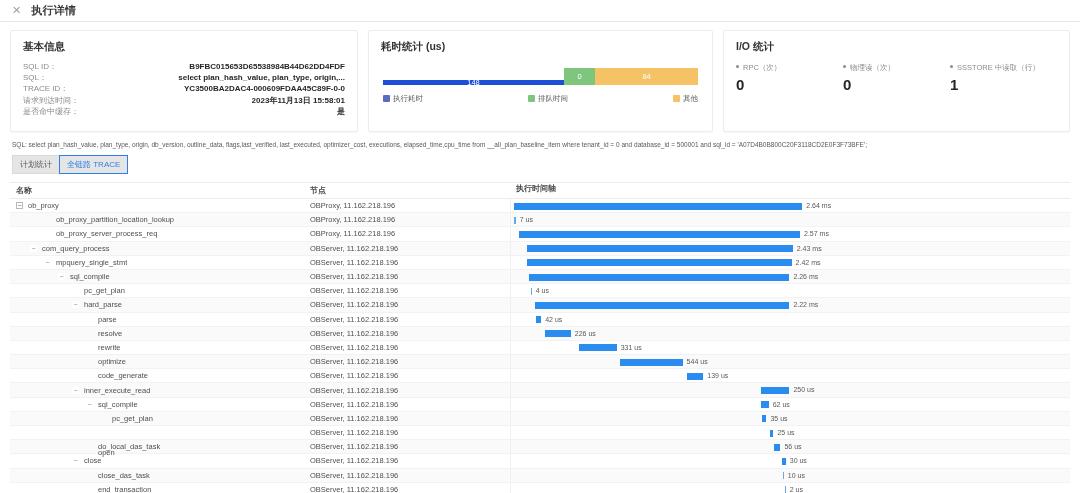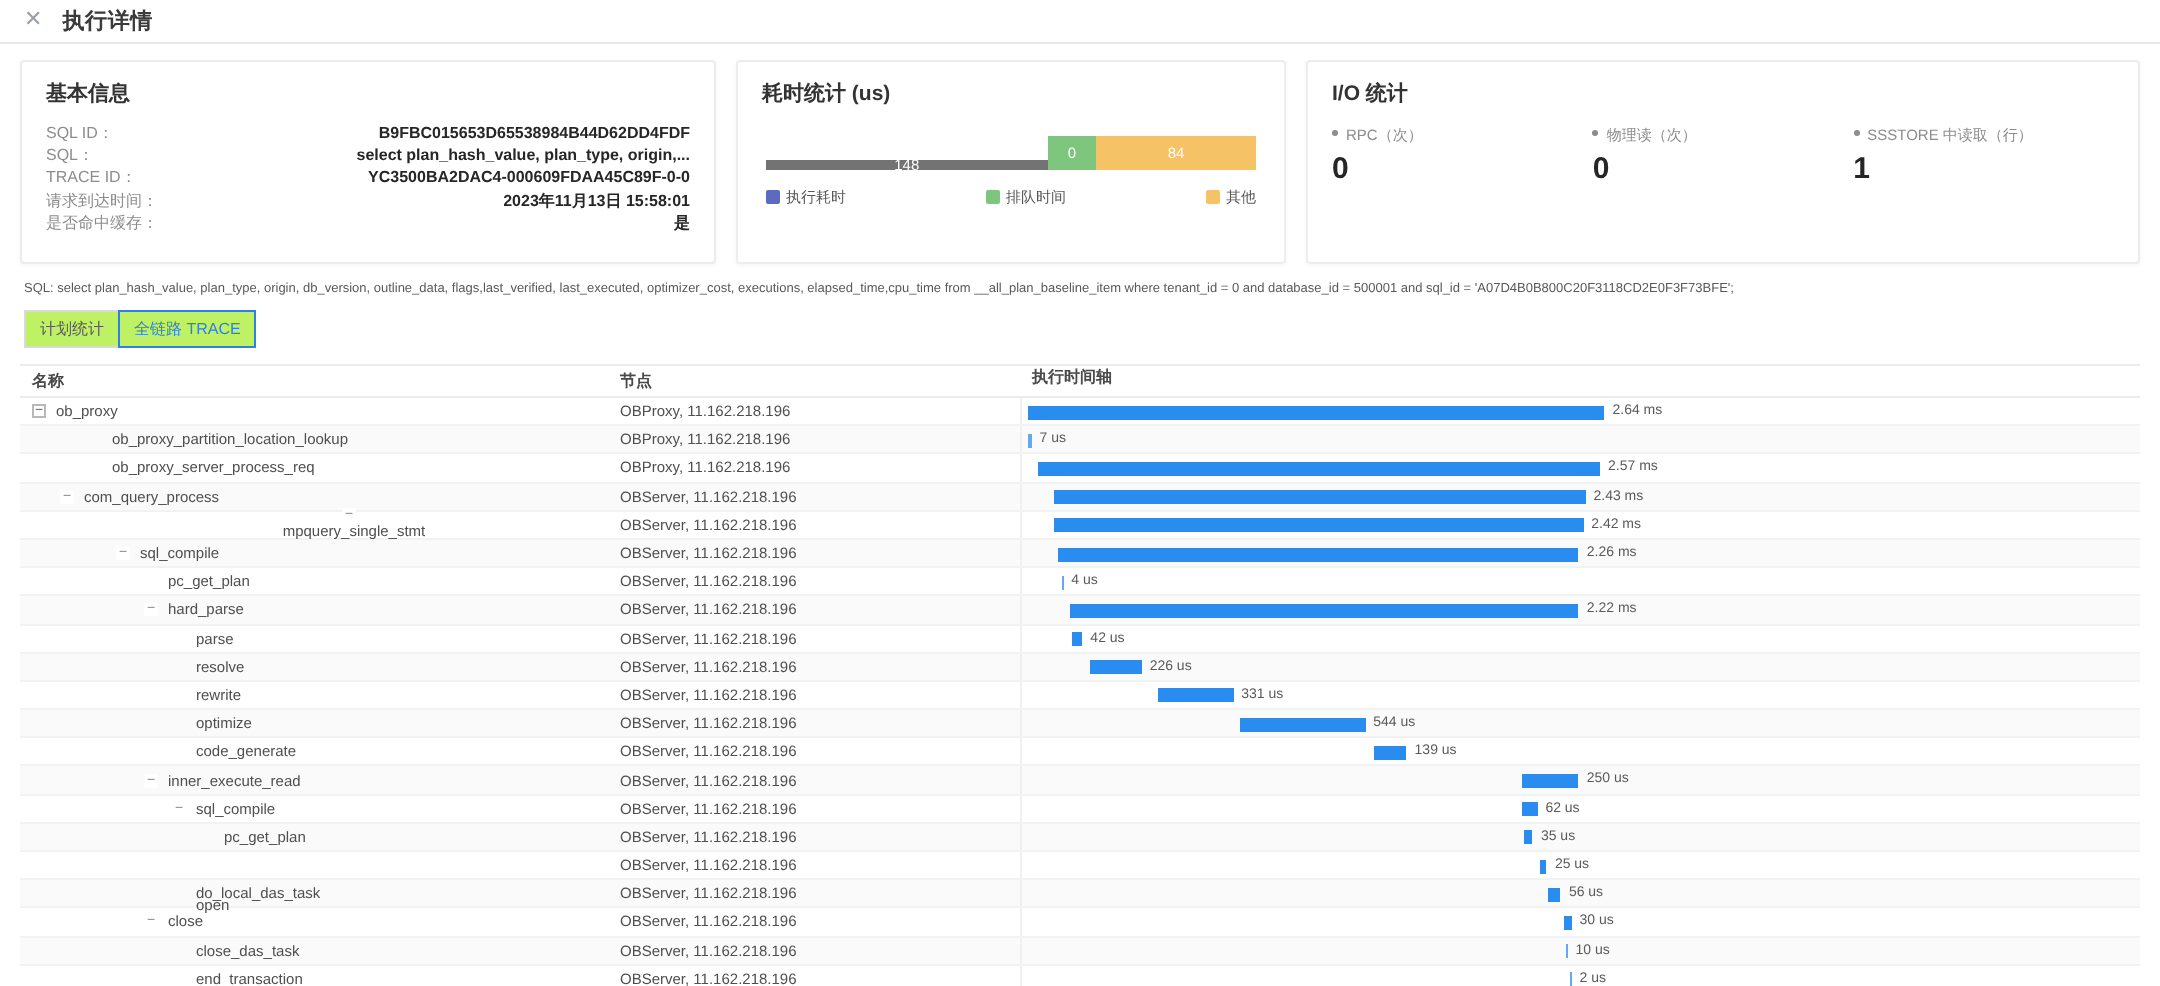--- a/index.html
+++ b/index.html
@@ -50,21 +50,21 @@
   }
   .card {
     background: #ffffff;
     border: 1px solid #ebedf0;
     border-radius: 2px;
     box-shadow: 0 1px 2px rgba(0,0,0,0.04);
     padding: 9px 12px 8px 12px;
     position: relative;
   }
   .card-basic { width: 348px; }
-  .card-time  { width: 275px; }
+  .card-time  { width: 345px; }
   .card-io    { flex: 1; }
   .card-title {
     font-size: 10.5px;
     font-weight: 700;
     color: #333;
     margin-bottom: 7px;
   }
 
   
   .kv {
@@ -158,21 +158,21 @@
 
   
   .tabs {
     display: flex;
     margin: 0 0 8px 2px;
   }
   .tab {
     font-size: 8px;
     padding: 3px 7px;
     border: 1px solid #d9d9d9;
-    background: #bef264;
+    background: #e5e5e5;
     color: #595959;
     cursor: pointer;
     line-height: 11px;
   }
   .tab + .tab { margin-left: -1px; }
   .tab.active {
     color: #2f7fe8;
     border-color: #2f7fe8;
     position: relative;
     z-index: 2;
@@ -276,21 +276,21 @@
             <span class="k">是否命中缓存：</span>
             <span class="v">是</span>
           </div>
         </div>
     </div>
 
     <div class="card card-time">
       <div class="card-title">耗时统计 (us)</div>
       <div class="stackwrap">
         <div class="stack" id="stack">
-            <div class="seg exec" style="width: 57.4713%; background: #737373; margin-top: 12px;">148</div>
+            <div class="seg exec" style="width: 57.4713%; background: #1d4ed8; margin-top: 12px;">148</div>
             <div class="seg queue" style="width: 9.90991%; background: rgb(126, 198, 126);">0</div>
             <div class="seg other" style="width: 32.6188%; background: rgb(245, 194, 101);">84</div>
           </div>
         <div class="legend" id="legend">
             <div><span class="dot exec"></span><span>执行耗时</span></div>
             <div><span class="dot queue"></span><span>排队时间</span></div>
             <div><span class="dot other"></span><span>其他</span></div>
           </div>
       </div>
     </div>
@@ -367,21 +367,21 @@
             <span class="toggle plain">−</span>
             <span class="nm">com_query_process</span>
           </div>
           <div class="c-node">OBServer, 11.162.218.196</div>
           <div class="c-tl">
             <div class="bar" style="left: 2.9%; width: 47.5%;"></div>
             <div class="barlabel" style="left: calc(50.4% + 4px);">2.43 ms</div>
           </div>
         </div>
         <div class="trow">
-          <div class="c-name" style="padding-left: 34px; flex-direction: column;">
+          <div class="c-name" style="padding-left: 34px;">
             <span class="toggle plain">−</span>
             <span class="nm">mpquery_single_stmt</span>
           </div>
           <div class="c-node">OBServer, 11.162.218.196</div>
           <div class="c-tl">
             <div class="bar" style="left: 2.9%; width: 47.3%;"></div>
             <div class="barlabel" style="left: calc(50.2% + 4px);">2.42 ms</div>
           </div>
         </div>
         <div class="trow alt">

